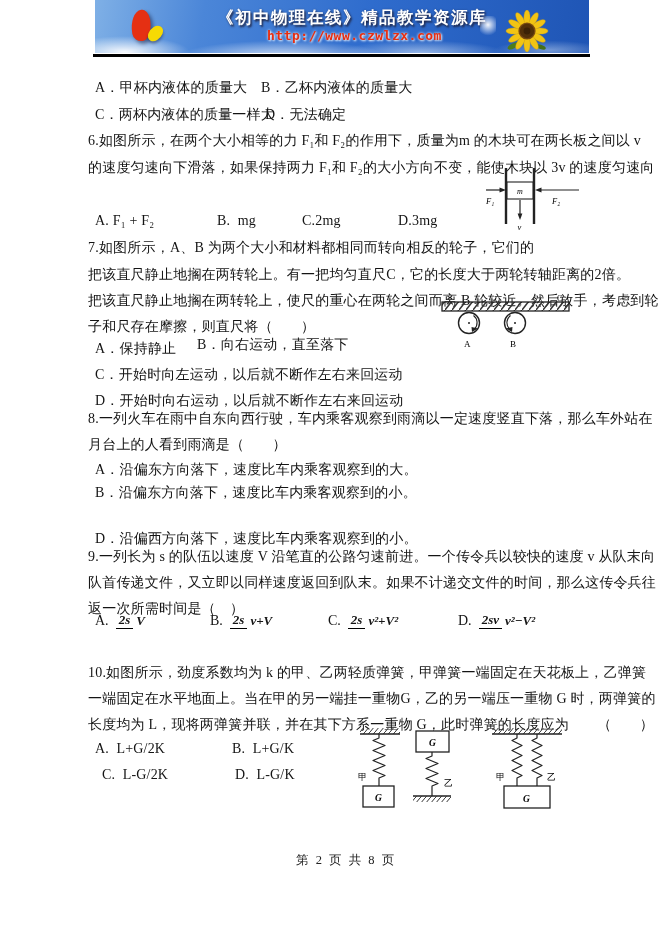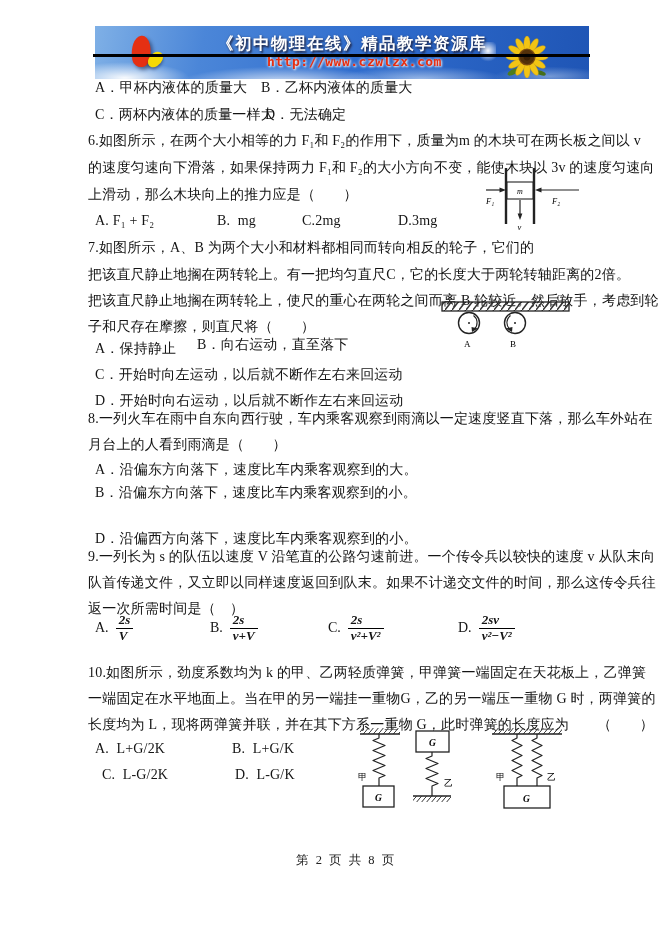--- a/index.html
+++ b/index.html
@@ -6,21 +6,21 @@
   .page{position:relative;width:662px;height:936px;background:#ffffff;overflow:hidden;
         font-family:"Liberation Serif",serif;color:#141414;}
 
   
   .banner{position:absolute;left:95px;top:0;width:494px;height:53px;overflow:hidden;
     background:
       radial-gradient(ellipse 90px 22px at 6% 98%, rgba(255,255,255,.95), rgba(255,255,255,0) 72%),
       radial-gradient(ellipse 150px 24px at 38% 108%, rgba(255,255,255,.8), rgba(255,255,255,0) 70%),
       radial-gradient(ellipse 120px 18px at 66% 100%, rgba(240,248,255,.55), rgba(255,255,255,0) 70%),
       radial-gradient(ellipse 80px 14px at 92% 95%, rgba(240,248,255,.4), rgba(255,255,255,0) 70%),
-      linear-gradient(100deg,#7fb0e6 0%,#4b86d8 22%,#2f6ccd 55%,#1f55b5 100%); margin-top: 26px;}
+      linear-gradient(100deg,#7fb0e6 0%,#4b86d8 22%,#2f6ccd 55%,#1f55b5 100%);}
   .logo{position:absolute;left:34px;top:10px;width:42px;height:40px;}
   .logo .red{position:absolute;left:2px;top:0;width:20px;height:31px;background:#e53013;
     border-radius:65% 35% 55% 45%/72% 35% 66% 28%;transform:rotate(-10deg);
     box-shadow:2px 3px 4px rgba(10,10,40,.45);}
   .logo .yellow{position:absolute;left:20px;top:15px;width:13px;height:17px;background:#f6da04;
     border-radius:60% 40% 62% 38%/66% 34% 66% 34%;transform:rotate(24deg);
     box-shadow:1px 2px 3px rgba(10,10,40,.4);}
   .banner-title{position:absolute;left:122px;top:7px;width:290px;font-size:16.5px;font-weight:bold;
     color:#ffffff;letter-spacing:1.5px;white-space:nowrap;
     text-shadow:1.5px 1.5px 2px rgba(30,30,55,.85),0 0 2px rgba(30,30,55,.4);}
@@ -32,21 +32,21 @@
   .sunflower{position:absolute;left:408px;top:10px;}
   .rule{position:absolute;left:93px;top:54px;width:497px;height:2.6px;background:#000;}
 
   
   .t{position:absolute;font-size:14px;line-height:18px;letter-spacing:.2px;white-space:pre;}
   .fig{position:absolute;}
   svg text{font-family:"Liberation Serif",serif;}
 
   
   .fopt{position:absolute;display:flex;align-items:center;gap:7px;font-size:14px;}
-  .frac{display:inline-flex;flex-direction:column;
+  .frac{display:inline-flex;flex-direction:row;align-items:center;
         font-weight:bold;font-style:italic;font-size:13px;line-height:1.12;}
   .frac .num{padding:0 3px;border-bottom:1.6px solid #000;}
   .frac .den{padding:0 3px;}
 
   .footer{position:absolute;left:296px;top:852px;font-size:12.5px;letter-spacing:2px;color:#222;}
 </style>
 </head>
 <body>
 
 <div class="page">
@@ -85,21 +85,20 @@
   </div>
   <div class="rule"></div>
 
   <div class="t" style="left:95px;top:79px">A．甲杯内液体的质量大</div>
   <div class="t" style="left:261px;top:79px">B．乙杯内液体的质量大</div>
   <div class="t" style="left:95px;top:106px">C．两杯内液体的质量一样大</div>
   <div class="t" style="left:265px;top:106px">D．无法确定</div>
 
   <div class="t" style="left:88px;top:132px">6.如图所示，在两个大小相等的力 F₁和 F₂的作用下，质量为m 的木块可在两长板之间以 v</div>
   <div class="t" style="left:88px;top:159px">的速度匀速向下滑落，如果保持两力 F₁和 F₂的大小方向不变，能使木块以 3v 的速度匀速向</div>
-  <div class="t" style="left:88px;top:186px">上滑动，那么木块向上的推力应是（　　）</div>
   <div class="t" style="left:95px;top:212px">A. F₁ + F₂</div>
   <div class="t" style="left:217px;top:212px">B.  mg</div>
   <div class="t" style="left:302px;top:212px">C.2mg</div>
   <div class="t" style="left:398px;top:212px">D.3mg</div>
 
   <svg class="fig" style="left:478px;top:158px" width="108" height="80" viewBox="0 0 108 80">
     <line x1="28" y1="10" x2="28" y2="66" stroke="#222" stroke-width="2.4"></line>
     <line x1="56" y1="10" x2="56" y2="66" stroke="#222" stroke-width="2.4"></line>
     <rect x="29" y="24" width="26" height="17" fill="#fff" stroke="#222" stroke-width="1.1"></rect>
     <text x="39" y="36" font-size="8" font-style="italic">m</text>

